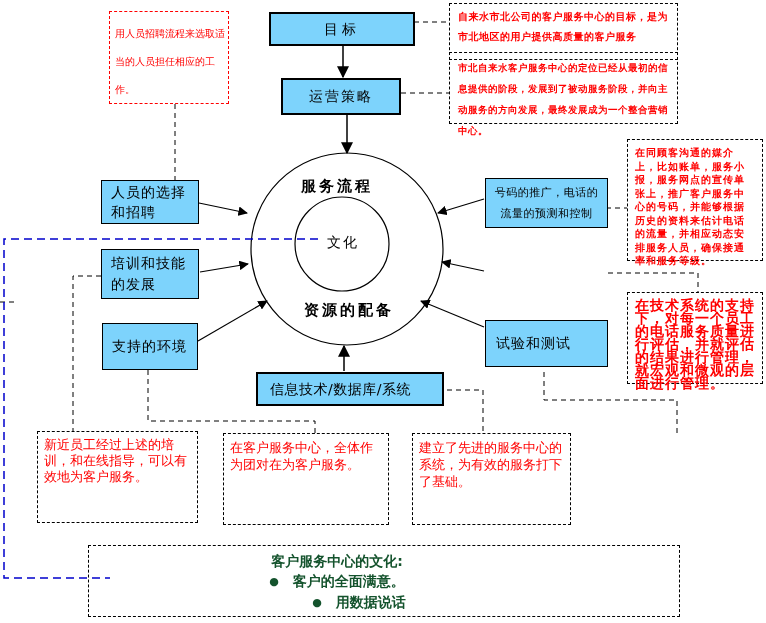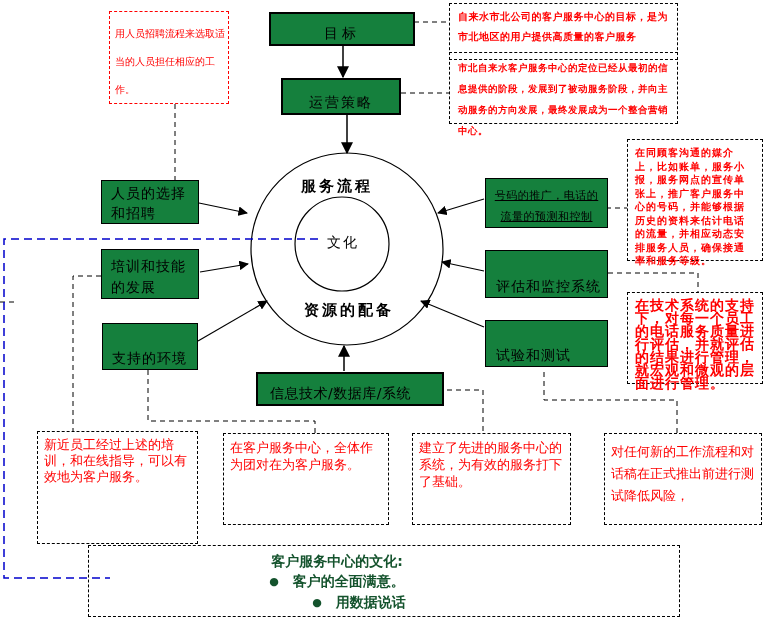--- a/index.html
+++ b/index.html
@@ -3,22 +3,22 @@
 <meta charset="utf-8">
 <style>
   html,body{margin:0;padding:0;background:#fff;}
   #canvas{
     position:relative;width:766px;height:623px;background:#fff;overflow:hidden;
     font-family:"DejaVu Sans",sans-serif;color:#000;
   }
   #wires{position:absolute;left:0;top:0;width:766px;height:623px;z-index:1;}
   
   .sbox{
-    position:absolute;box-sizing:border-box;border:1px solid #000;background:#15803d;
-    display:flex;flex-direction:column;justify-content:flex-end;z-index:2;
+    position:absolute;box-sizing:border-box;border:1px solid #000;background:#7dd3fc;
+    display:flex;flex-direction:column;justify-content:center;z-index:2;
     font-size:14px;line-height:21px;letter-spacing:1px;
   }
   .sbox.center{align-items:center;text-align:center;}
   .sbox .ln{display:block;}
   
   .note{
     position:absolute;box-sizing:border-box;border:1px dashed #000;background:transparent;
     color:#ff0000;z-index:2;font-size:13px;line-height:16px;padding:5px 6px;
   }
   .note.redborder{border-color:#ff0000;}
@@ -89,28 +89,25 @@
 
   <div class="sbox" style="left:101px;top:249px;width:98px;height:50px;padding-left:9px;">
     <span class="ln">培训和技能</span>
     <span class="ln">的发展</span>
   </div>
 
   <div class="sbox" style="left:102px;top:323px;width:96px;height:47px;padding-left:9px;">
     <span class="ln">支持的环境</span>
   </div>
 
-  <div class="sbox center" style="left:485px;top:178px;width:123px;height:50px;font-size:11px;line-height:21px;letter-spacing:0.5px;text-decoration:underline;">
+  <div class="sbox center" style="left:485px;top:178px;width:123px;height:50px;font-size:11px;line-height:21px;letter-spacing:0.5px;">
     <span class="ln">号码的推广，电话的</span>
     <span class="ln">流量的预测和控制</span>
   </div>
 
-  <div class="sbox" style="left:485px;top:250px;width:123px;height:48px;padding-left:10px;">
-    <span class="ln">评估和监控系统</span>
-  </div>
 
   <div class="sbox" style="left:485px;top:320px;width:123px;height:47px;padding-left:10px;">
     <span class="ln">试验和测试</span>
   </div>
 
   <div class="sbox" style="left:250px;top:372px;width:188px;height:34px;border-width:2px;padding-left:12px;letter-spacing:0.5px;margin-left:6px;">
     <span class="ln">信息技术/数据库/系统</span>
   </div>
 
   <div class="circ-label bold" style="left:272px;top:177px;width:130px;">服务流程</div>
@@ -120,27 +117,26 @@
   <div class="note redborder" style="left:109px;top:11px;width:120px;height:93px;font-size:10px;line-height:28px;padding:8px 3px 8px 5px;">用人员招聘流程来选取适当的人员担任相应的工作。</div>
 
   <div class="note bold" style="left:449px;top:3px;width:229px;height:57px;font-size:10px;line-height:20px;padding:3px 8px;letter-spacing:0.5px;">自来水市北公司的客户服务中心的目标，是为市北地区的用户提供高质量的客户服务</div>
 
   <div class="note bold" style="left:449px;top:52px;width:229px;height:72px;font-size:9.5px;line-height:21px;padding:4px 8px;letter-spacing:0.5px;">市北自来水客户服务中心的定位已经从最初的信息提供的阶段，发展到了被动服务阶段，并向主动服务的方向发展，最终发展成为一个整合营销中心。</div>
 
   <div class="note bold" style="left:627px;top:139px;width:136px;height:122px;font-size:10px;line-height:13.5px;padding:6px 7px;letter-spacing:1px;">在同顾客沟通的媒介上，比如账单，服务小报，服务网点的宣传单张上，推广客户服务中心的号码，并能够根据历史的资料来估计电话的流量，并相应动态安排服务人员，确保接通率和服务等级。</div>
 
   <div class="note bold" style="left:627px;top:292px;width:136px;height:92px;font-size:14px;line-height:13px;padding:6px 7px;letter-spacing:1px;">在技术系统的支持下，对每一个员工的电话服务质量进行评估，并就评估的结果进行管理，就宏观和微观的层面进行管理。</div>
 
-  <div class="note" style="left:37px;top:431px;width:161px;height:113px;">新近员工经过上述的培训，和在线指导，可以有效地为客户服务。</div>
+  <div class="note" style="left:37px;top:431px;width:161px;height:92px;">新近员工经过上述的培训，和在线指导，可以有效地为客户服务。</div>
 
   <div class="note" style="left:223px;top:433px;width:166px;height:92px;line-height:17px;">在客户服务中心，全体作为团对在为客户服务。</div>
 
   <div class="note" style="left:412px;top:433px;width:159px;height:92px;line-height:17px;">建立了先进的服务中心的系统，为有效的服务打下了基础。</div>
 
-  <div class="note" style="left:604px;top:433px;width:158px;height:92px;line-height:22px;padding:7px 6px;">对任何新的工作流程和对话稿在正式推出前进行测试降低风险，</div>
 
   <div id="culture-box">
     <div id="culture-inner">
       <div>客户服务中心的文化:</div>
       <div>
         <span class="bullet">●</span><span>客户的全面满意。</span>
       </div>
       <div style="padding-left:44px;">
         <span class="bullet">●</span><span>用数据说话</span>
       </div>

